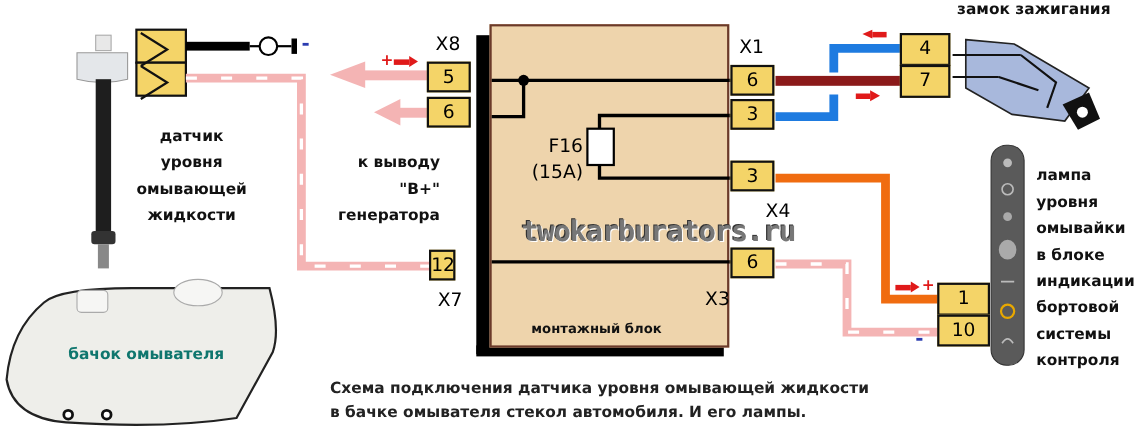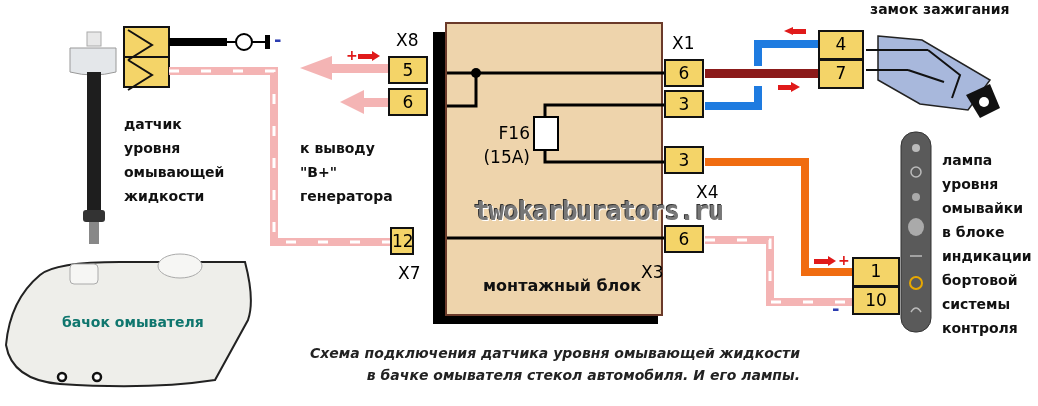--- a/index.html
+++ b/index.html
@@ -11,24 +11,24 @@
   .pin { position:absolute; width:40px; height:28px; background:#f4d468; border:2px solid #111;
          box-sizing:border-box; font-size:17px; text-align:center; line-height:24px; color:#000; }
   .block { position:absolute; left:445px; top:22px; width:218px; height:294px;
            background:#eed4ac; border:2px solid #6b3a2a; box-sizing:border-box; }
   .block-shadow { position:absolute; left:433px; top:32px; width:14px; height:290px; background:#000; }
   .block-shadow-b { position:absolute; left:433px; top:314px; width:225px; height:10px; background:#000; }
   .fuse-label { position:absolute; font-size:17px; line-height:22px; color:#000; text-align:right; }
   .watermark { position:absolute; left:462px; top:196px; font-family:"DejaVu Sans Mono", monospace;
                font-size:26px; font-weight:bold; color:#777; letter-spacing:-1px;
                text-shadow:1px 1px 0 #fff, -1px -1px 0 #333;margin-left:12px; }
-  .caption { position:absolute; left:300px; top:342px; width:500px; text-align:right;
-             font-size:14px; line-height:22px; font-style:italic; font-weight:bold; color:#222; }
+  .caption { position:absolute; left:300px; top:342px; width:500px; text-align:left;
+             font-size:14px; line-height:22px; font-weight:bold; color:#222; }
   .tank-label { position:absolute; left:62px; top:314px; font-size:14px; font-weight:bold; color:#0f766e; }
-  .block-label { position:absolute; left:483px; top:276px; font-size:16px; font-weight:bold; color:#111; }
+  .block-label { position:absolute; left:483px; top:292px; font-size:12px; font-weight:bold; color:#111; }
   .minus { position:absolute; color:#2b3cb0; font-weight:bold; font-size:18px; }
   .plus  { position:absolute; color:#e01a1a; font-weight:bold; font-size:14px; }
 </style>
 </head>
 <body>
 
 <svg id="diagram" width="1038" height="406" viewBox="0 0 1038 406">
 
   <g>
     <rect x="87" y="32" width="14" height="14" fill="#e8e8e8" stroke="#aaa"></rect>
@@ -160,28 +160,28 @@
 <div class="pin" style="left:818px;top:30px;width:46px;height:30px;">4</div>
 <div class="pin" style="left:818px;top:59px;width:46px;height:30px;">7</div>
 <div class="lbl" style="left:870px;top:-3px;">замок зажигания</div>
 
 <div class="pin" style="left:852px;top:257px;width:48px;height:30px;">1</div>
 <div class="pin" style="left:852px;top:286px;width:48px;height:29px;">10</div>
 <span class="plus" style="left:838px;top:252px;">+</span>
 <span class="minus" style="left:832px;top:298px;">-</span>
 <span class="minus" style="left:274px;top:29px;">-</span>
 
-<div class="lbl" style="left:124px;top:112px;">
+<div class="lbl" style="left:124px;top:112px;text-align:center;">
   <div>датчик</div>
   <div>уровня</div>
   <div>омывающей</div>
   <div>жидкости</div>
 </div>
 
-<div class="lbl" style="left:300px;top:136px;width:100px;">
+<div class="lbl" style="left:300px;top:136px;width:100px;text-align:right;">
   <div>к выводу</div>
   <div>"В+"</div>
   <div>генератора</div>
 </div>
 
 <div class="lbl" style="left:942px;top:148px;">
   <div>лампа</div>
   <div>уровня</div>
   <div>омывайки</div>
   <div>в блоке</div>

